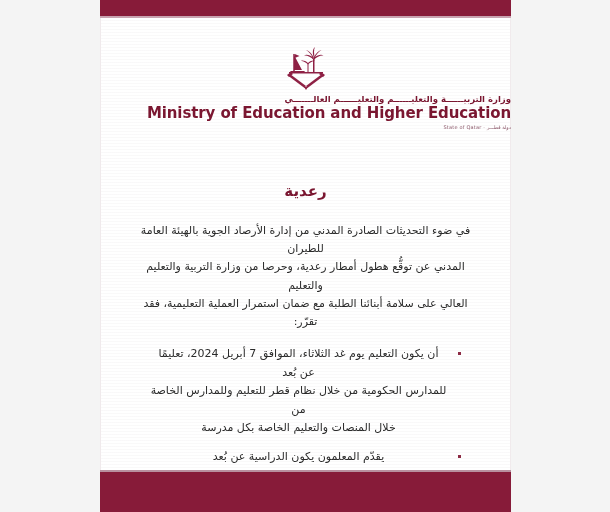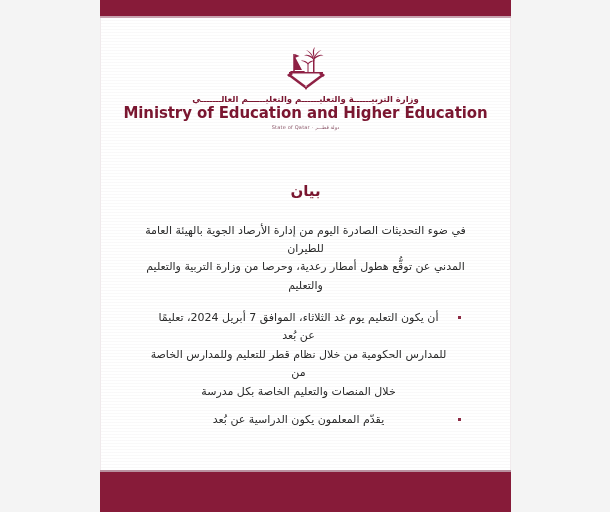--- a/index.html
+++ b/index.html
@@ -101,21 +101,21 @@
     top: 18px;
     right: 0;
     bottom: 42px;
     direction: rtl;
     text-align: center;
   }
 
   
   #logo-block {
     margin-top: 26px;
-    text-align: center;
+    text-align: right;
   }
   #emblem {
     display: block;
     margin: 0 auto;
     width: 54px;
     height: 46px;
   }
   #ministry-name-ar {
     margin-top: 4px;
     font-size: 8.5px;
@@ -239,25 +239,26 @@
             <path d="M92 62 L84 56 L80 60 L88 66 Z"></path>
 
             <path d="M50 86 L58 86 L54 92 Z"></path>
           </g>
         </svg>
         <div id="ministry-name-ar">وزارة التربيــــــة والتعليــــــم والتعليــــــم العالـــــــي</div>
         <div id="ministry-name-en">Ministry of Education and Higher Education</div>
         <div id="ministry-sub">State of Qatar · دولة قطـــر</div>
       </div>
 
-      <div id="statement-title">بيان</div>
+      <div id="statement-title">رعدية</div>
 
       <div id="body-paragraph">
-        <span class="line">في ضوء التحديثات الصادرة اليوم من إدارة الأرصاد الجوية بالهيئة العامة للطيران</span>
+        <span class="line">في ضوء التحديثات الصادرة المدني من إدارة الأرصاد الجوية بالهيئة العامة للطيران</span>
         <span class="line">المدني عن توقُّع هطول أمطار رعدية، وحرصا من وزارة التربية والتعليم والتعليم</span>
+        <span class="line">العالي على سلامة أبنائنا الطلبة مع ضمان استمرار العملية التعليمية، فقد تقرّر:</span>
       </div>
 
       <ul id="bullet-list">
         <li>
           <span class="bullet-dot"></span>
           <span class="line">أن يكون التعليم يوم غد الثلاثاء، الموافق 7 أبريل 2024، تعليمًا عن بُعد</span>
           <span class="line">للمدارس الحكومية من خلال نظام قطر للتعليم وللمدارس الخاصة من</span>
           <span class="line">خلال المنصات والتعليم الخاصة بكل مدرسة</span>
         </li>
         <li>

